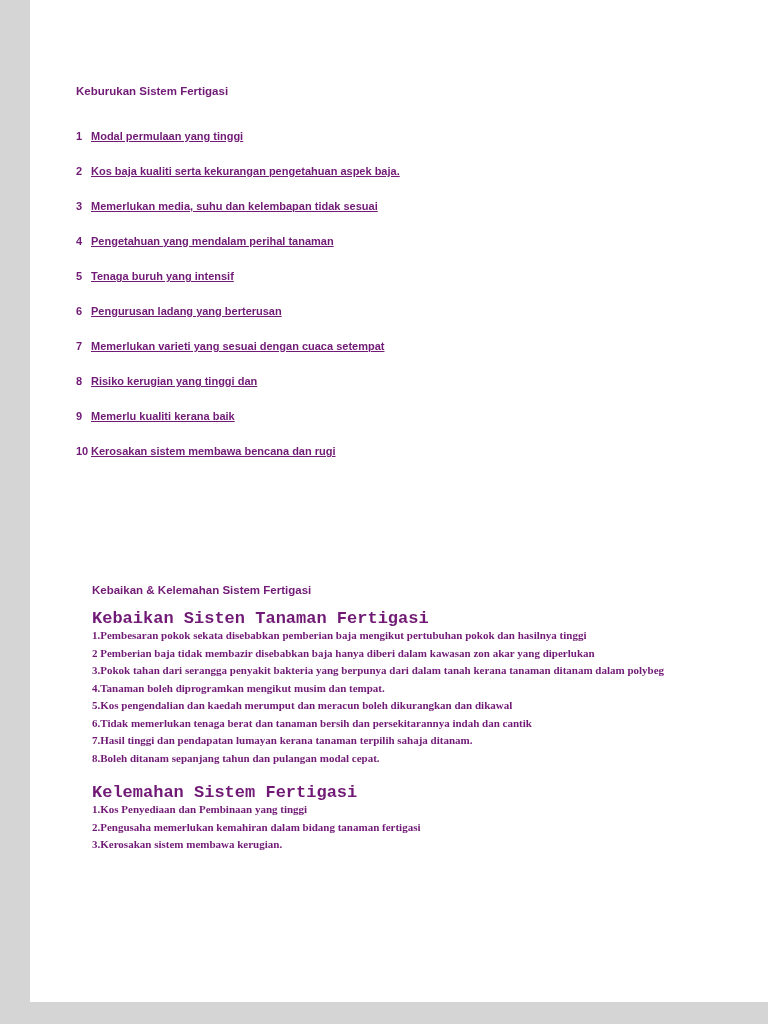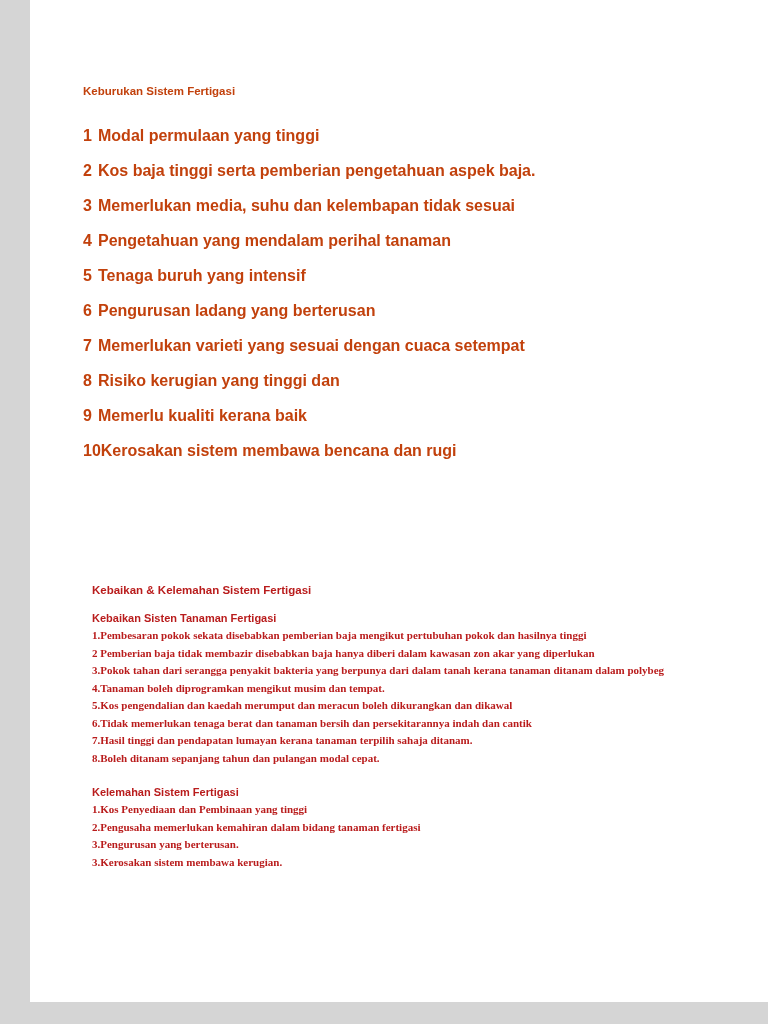--- a/index.html
+++ b/index.html
@@ -20,82 +20,84 @@
     left: 30px;
     top: 0;
     width: 738px;
     height: 1002px;
     background: #ffffff;
   }
 
   
   .sec-black {
     position: absolute;
-    left: 53px;
+    left: 46px;
     top: 84px;
     width: 610px;
-    color: #c2410c;
+    color: #701a75;
   }
   .sec-black h2 {
     font-size: 11.5px;
     font-weight: bold;
     line-height: 14px;
     margin-bottom: 31px;
   }
   .sec-black ol { list-style: none; }
   .sec-black li {
-    font-size: 16px;
+    font-size: 11px;
     font-weight: bold;
     line-height: 14px;
     margin-bottom: 21px;
     white-space: nowrap;
+    text-decoration: underline;
   }
   .sec-black .num {
     display: inline-block;
     min-width: 15px;
   }
 
   
   .sec-blue {
     position: absolute;
     left: 62px;
     top: 582px;
     width: 585px;
-    color: #b91c1c;
+    color: #701a75;
     font-weight: bold;
   }
   .sec-blue h2 {
     font-size: 11.5px;
     line-height: 16px;
     margin-bottom: 12px;
   }
   .sec-blue h3 {
-    font-size: 11px;
+    font-size: 17px;
     line-height: 17px;
+    font-family: Liberation Mono, monospace;
   }
   .sec-blue p {
     font-size: 11px;
     line-height: 17.5px;
     font-family: Liberation Serif, serif;
   }
   .sec-blue .kelemahan-title {
     margin-top: 17px;
   }
 </style>
 </head>
 <body>
 
 <div class="canvas">
   <div class="page">
 
     <div class="sec-black">
       <h2>Keburukan Sistem Fertigasi</h2>
       <ol>
         <li><span class="num">1</span><span>Modal permulaan yang tinggi</span></li>
-        <li><span class="num">2</span><span>Kos baja tinggi serta pemberian pengetahuan aspek baja.</span></li>
+        <li><span class="num">2</span><span>Kos baja kualiti serta kekurangan pengetahuan aspek baja.</span></li>
         <li><span class="num">3</span><span>Memerlukan media, suhu dan kelembapan tidak sesuai</span></li>
         <li><span class="num">4</span><span>Pengetahuan yang mendalam perihal tanaman</span></li>
         <li><span class="num">5</span><span>Tenaga buruh yang intensif</span></li>
         <li><span class="num">6</span><span>Pengurusan ladang yang berterusan</span></li>
         <li><span class="num">7</span><span>Memerlukan varieti yang sesuai dengan cuaca setempat</span></li>
         <li><span class="num">8</span><span>Risiko kerugian yang tinggi dan</span></li>
         <li><span class="num">9</span><span>Memerlu kualiti kerana baik</span></li>
         <li><span class="num">10</span><span>Kerosakan sistem membawa bencana dan rugi</span></li>
       </ol>
     </div>
@@ -109,18 +111,17 @@
       <p>3.Pokok tahan dari serangga penyakit bakteria yang berpunya dari dalam tanah kerana tanaman ditanam dalam polybeg</p>
       <p>4.Tanaman boleh diprogramkan mengikut musim dan tempat.</p>
       <p>5.Kos pengendalian dan kaedah merumput dan meracun boleh dikurangkan dan dikawal</p>
       <p>6.Tidak memerlukan tenaga berat dan tanaman bersih dan persekitarannya indah dan cantik</p>
       <p>7.Hasil tinggi dan pendapatan lumayan kerana tanaman terpilih sahaja ditanam.</p>
       <p>8.Boleh ditanam sepanjang tahun dan pulangan modal cepat.</p>
 
       <h3 class="kelemahan-title">Kelemahan Sistem Fertigasi</h3>
       <p>1.Kos Penyediaan dan Pembinaan yang tinggi</p>
       <p>2.Pengusaha memerlukan kemahiran dalam bidang tanaman fertigasi</p>
-      <p>3.Pengurusan yang berterusan.</p>
       <p>3.Kerosakan sistem membawa kerugian.</p>
     </div>
 
   </div>
 </div>
 
 </body></html>

